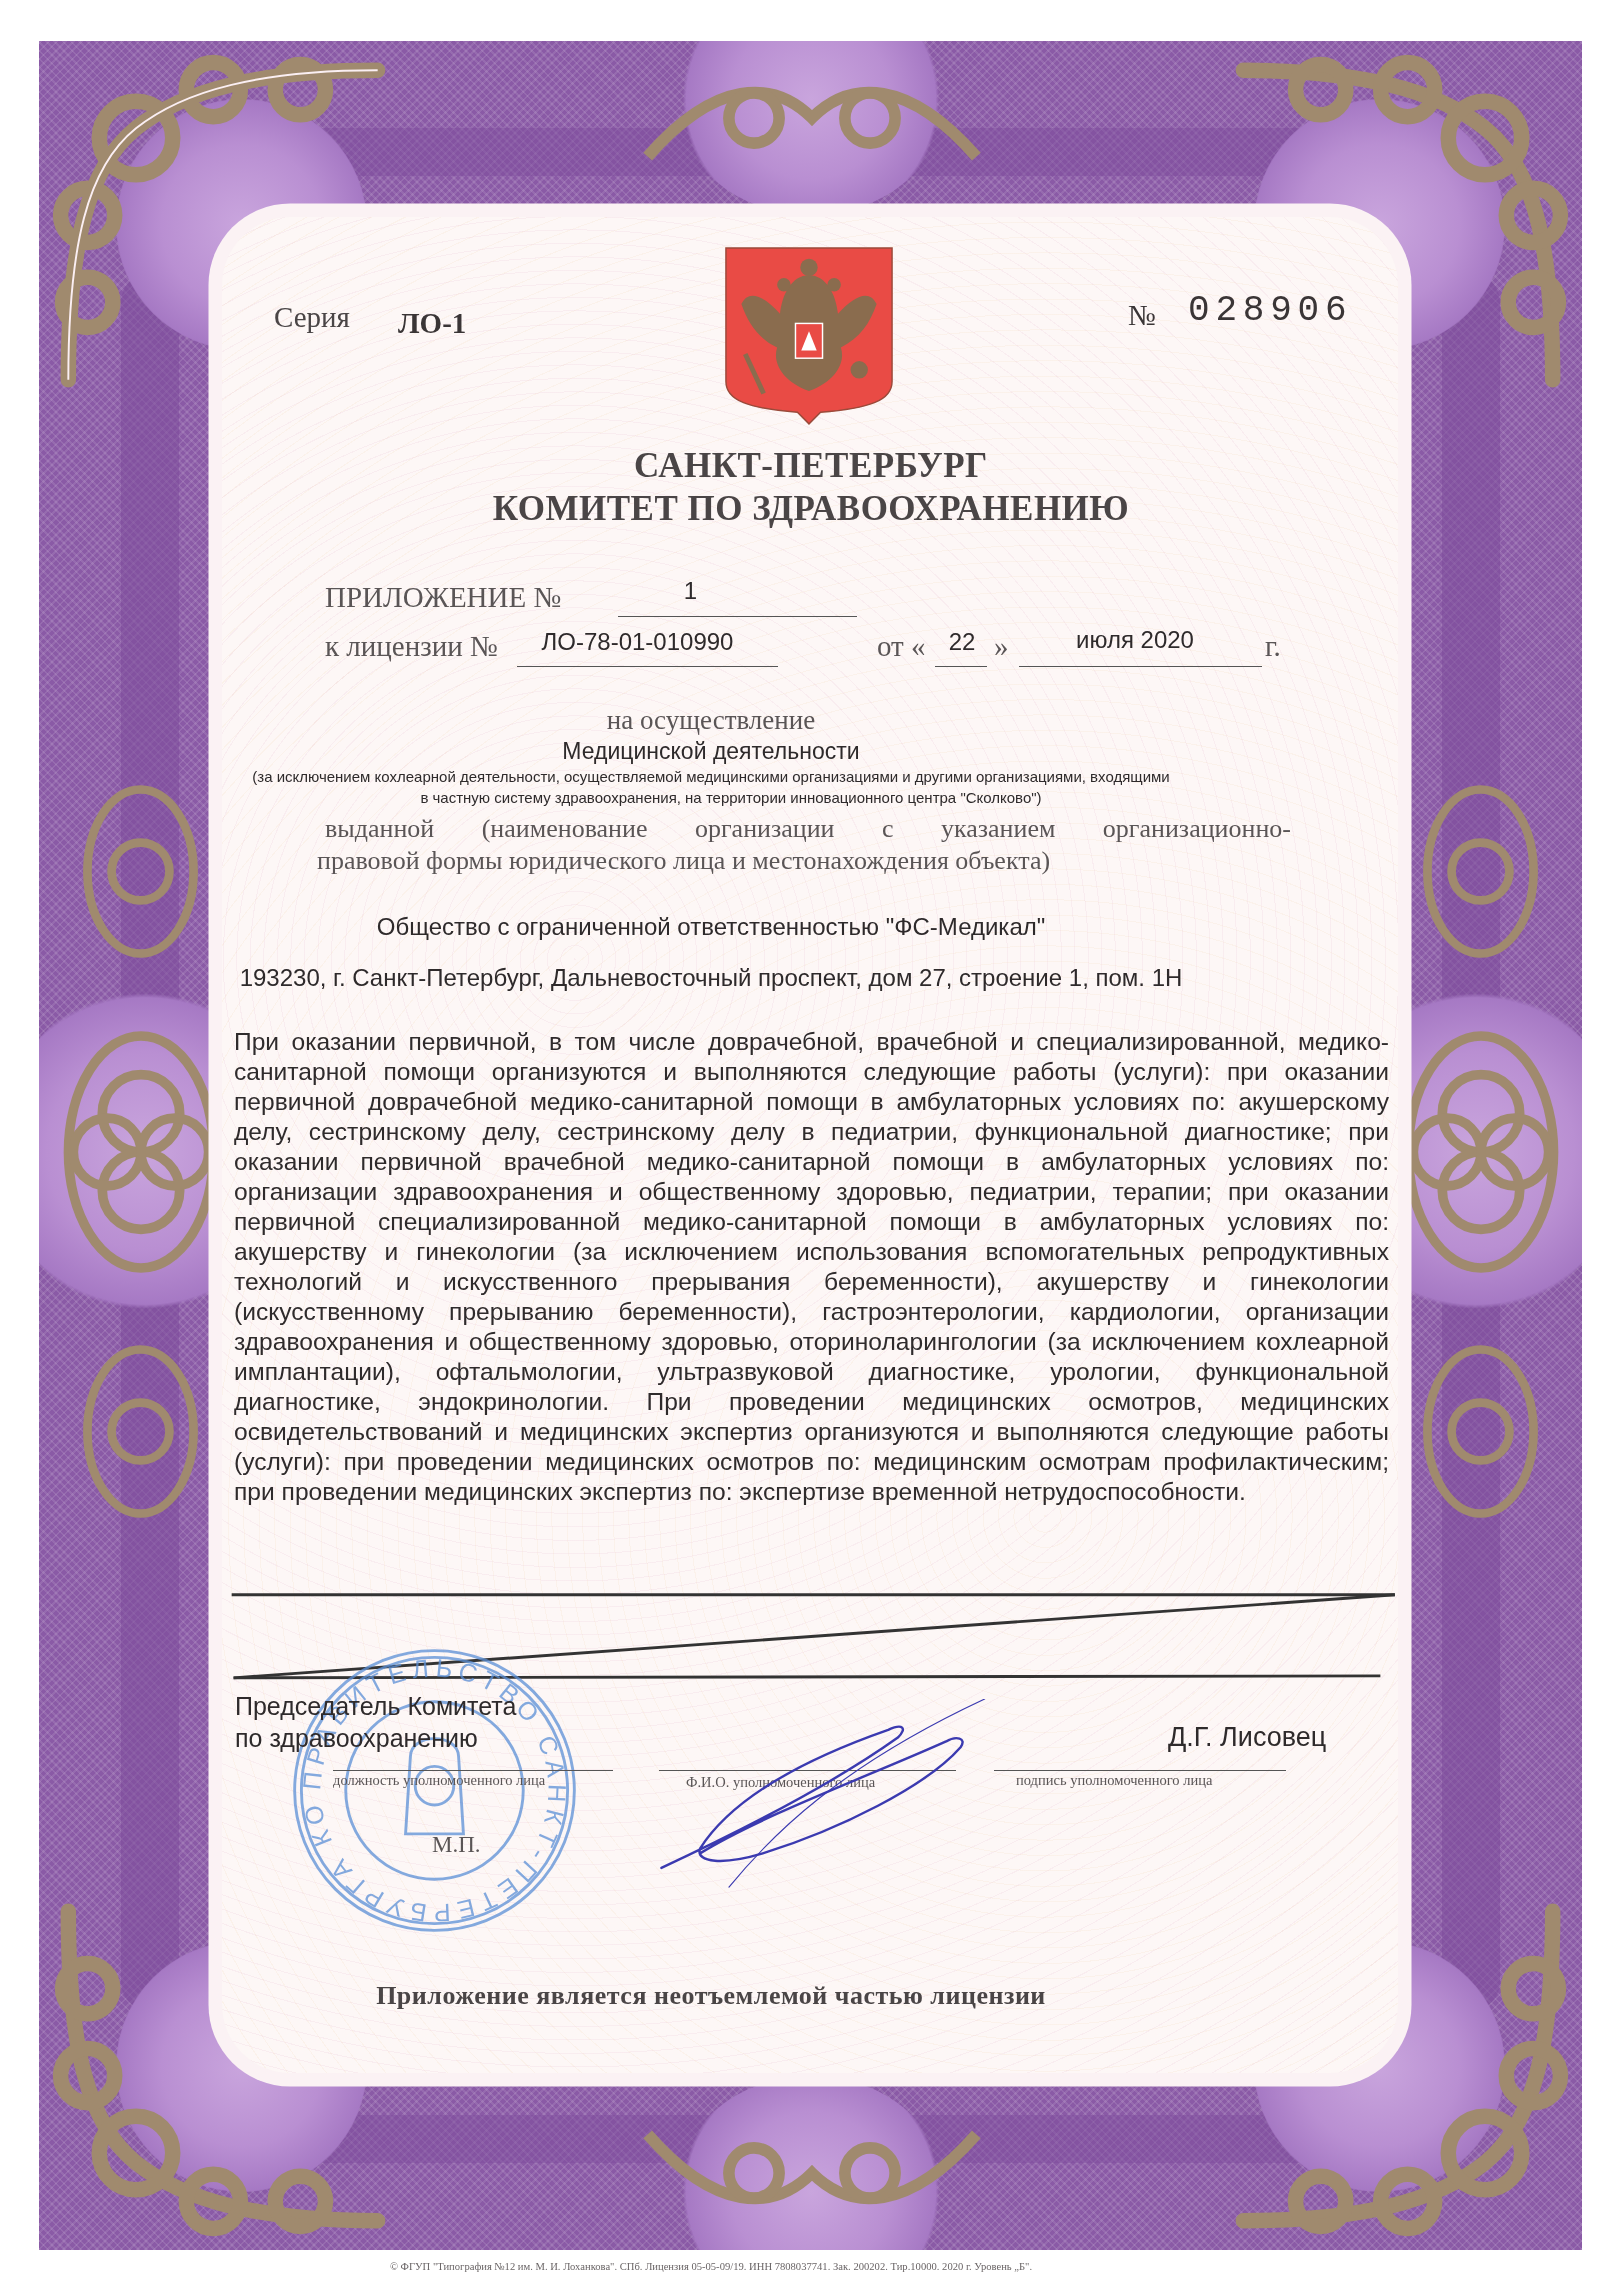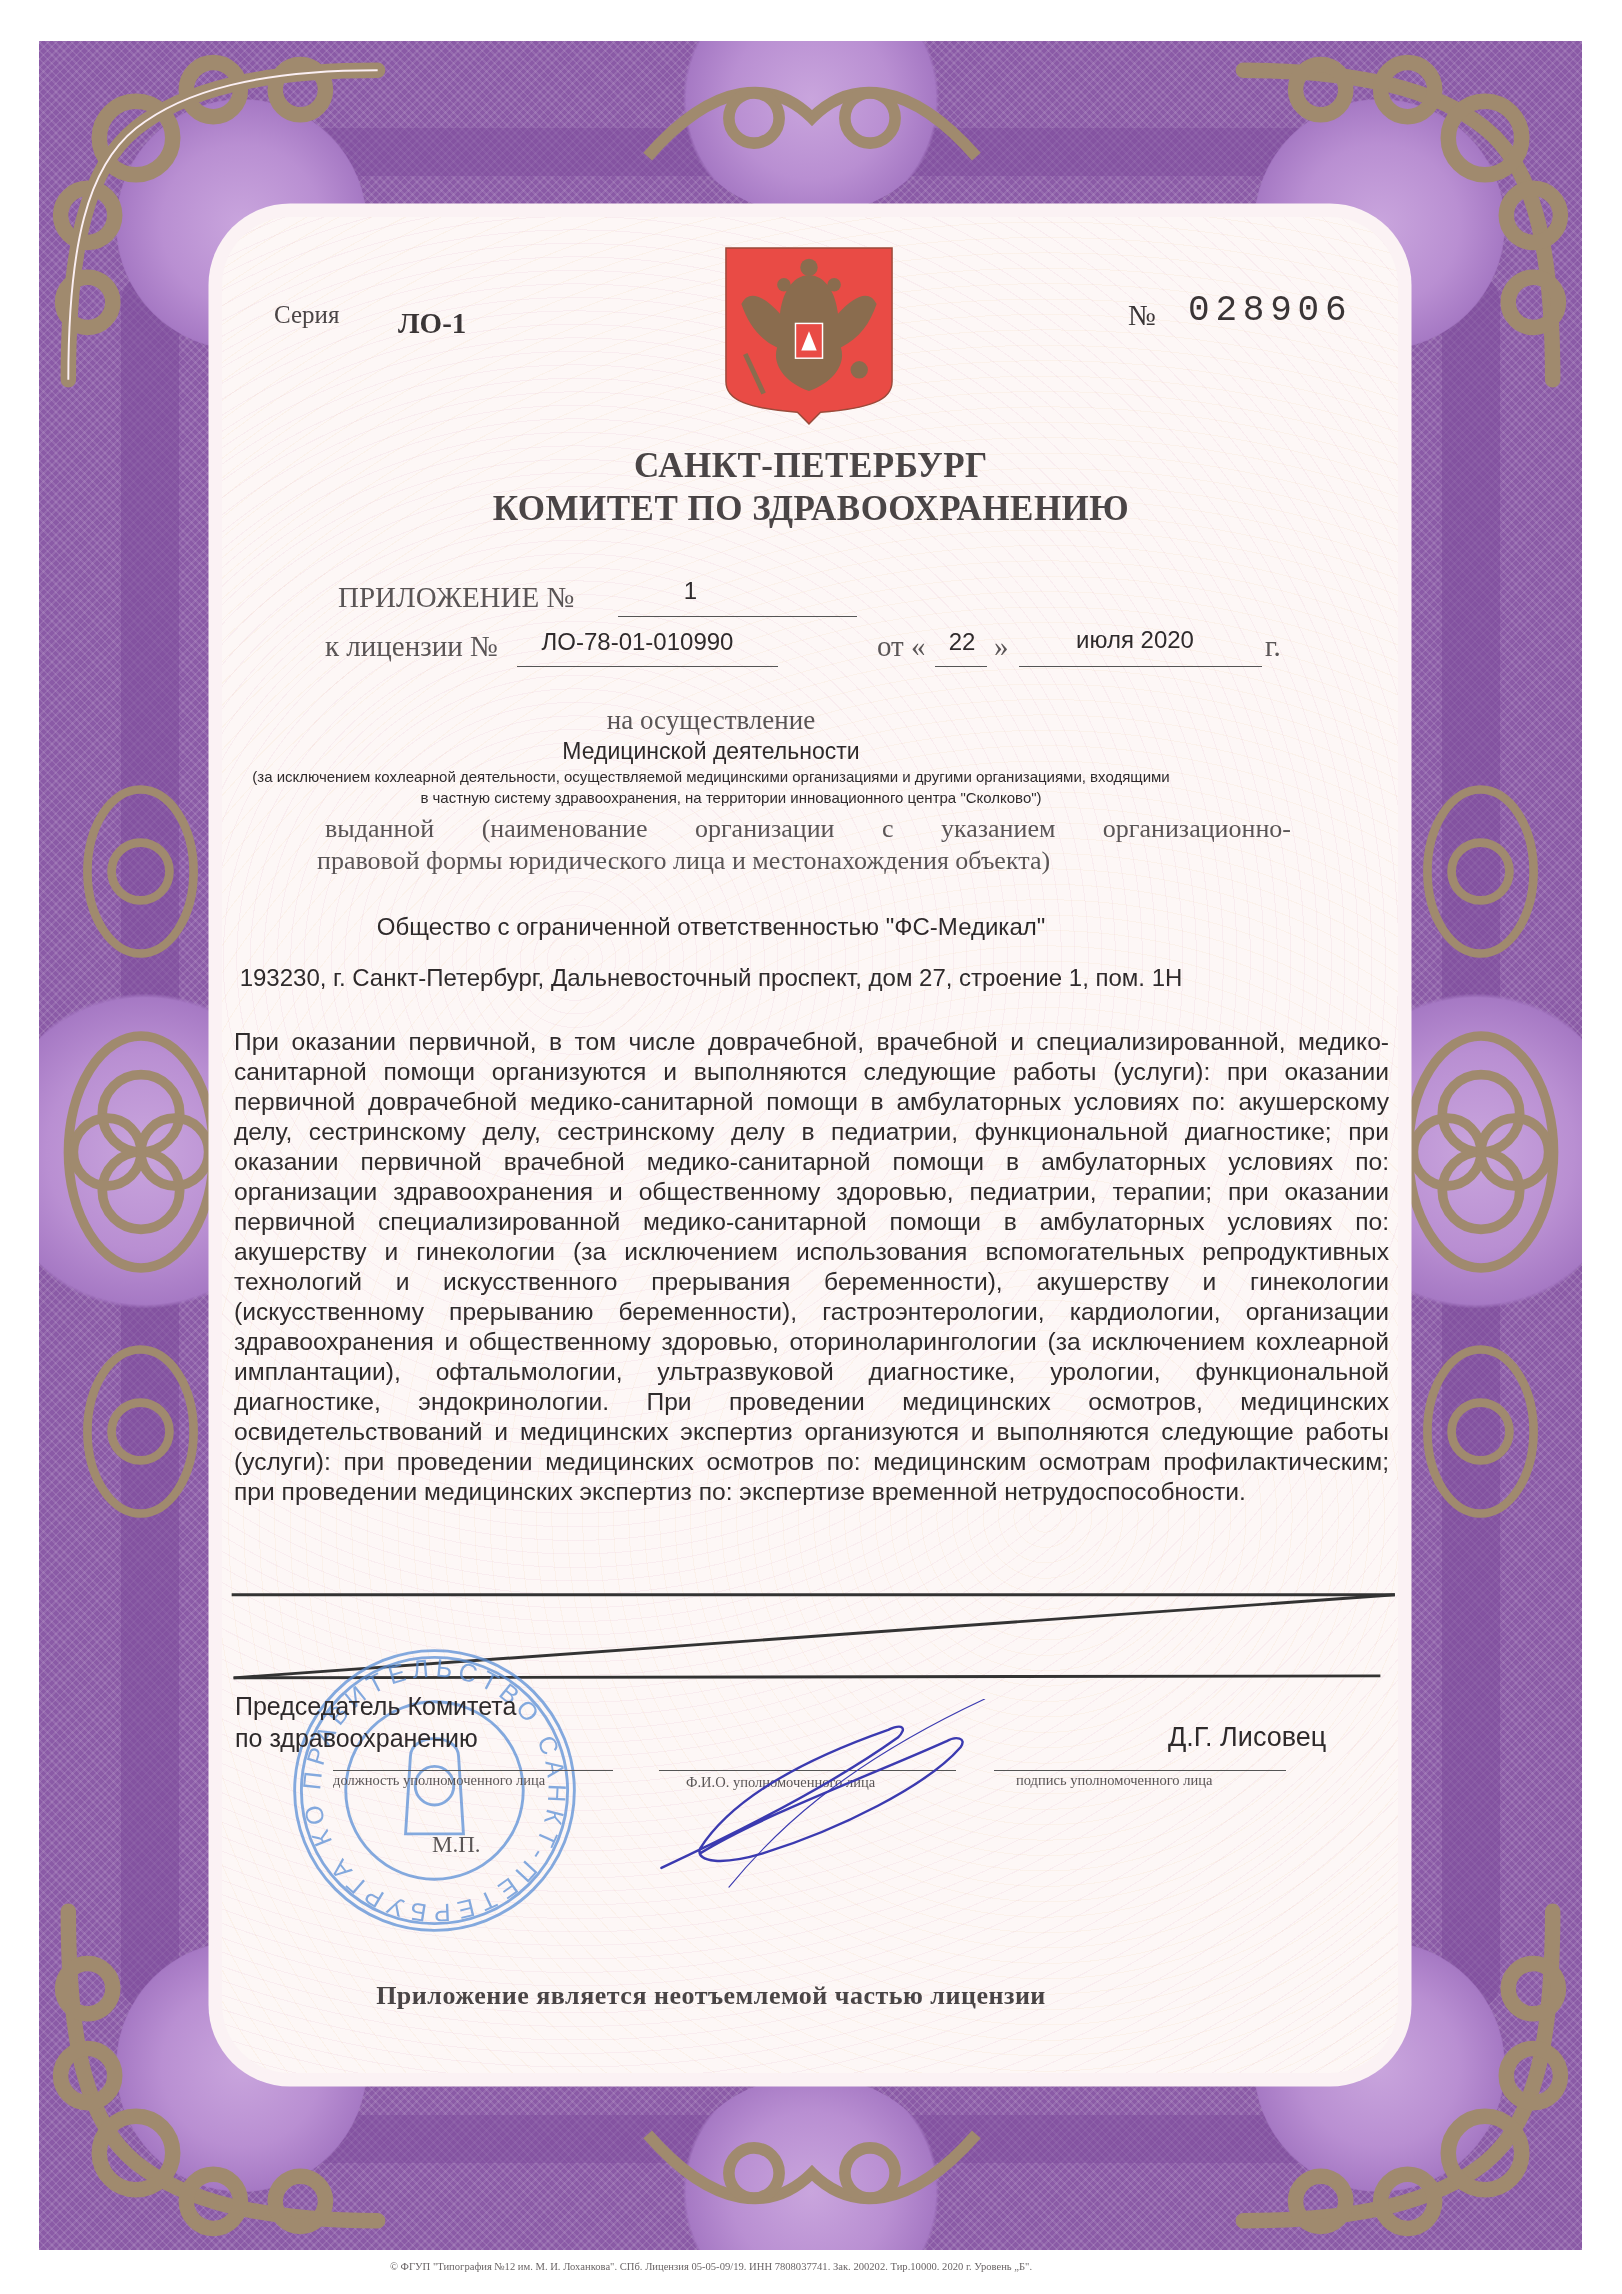--- a/index.html
+++ b/index.html
@@ -15,21 +15,21 @@
       border-radius:68px;
       box-shadow: 0 0 0 13.5px #fbf2f4;
       background-image:
         repeating-radial-gradient(circle at 30% 40%, rgba(231,190,210,0.18) 0 1px, transparent 1px 13.5px),
         repeating-radial-gradient(circle at 70% 70%, rgba(240,210,170,0.15) 0 1px, transparent 1px 15.4px);
   }
   .abs { position:absolute; }
   .serif { font-family:"Liberation Serif", "DejaVu Serif", serif; }
   .sans { font-family:"Liberation Sans", "DejaVu Sans", sans-serif; }
   .mono { font-family:"Liberation Mono", "DejaVu Sans Mono", monospace; }
-  .series-label { left:274px; top:301px; font-size:25px; color:#4a4546; }
+  .series-label { left:274px; top:301px; font-size:29px; color:#4a4546; }
   .series-value { left:398px; top:307px; font-size:29px; color:#3a3536; font-weight:bold; }
   .num-sign { left:1128px; top:299px; font-size:29px; color:#3a3536; }
   .num-value { left:1188px; top:290px; font-size:36px; letter-spacing:5.8px; color:#3a3536; }
   .title { left:0; width:1622px; text-align:center; font-weight:bold; font-size:35px; color:#4a4546; letter-spacing:0.5px; }
   .field-label { font-size:29px; color:#5a5556; }
   .field-line { position:absolute; border-bottom:1.9px solid #555; height:0; }
   .field-value { font-size:24px; color:#2e2a2b; text-align:center; }
   .center { left:0; width:1422px; text-align:center; }
   .body-text { left:234px; width:1155px; font-size:24.6px; line-height:30px; text-align:justify; color:#2f2b2c; }
   .body-text p { margin:0; text-align-last:left; }
@@ -175,21 +175,21 @@
     <circle cx="140" cy="128" r="9"></circle>
     <rect x="28" y="110" width="5" height="45" transform="rotate(-25 30 130)"></rect>
   </g>
   <rect x="74" y="80" width="28" height="36" fill="#e94b45" stroke="#fff" stroke-width="1.5"></rect>
   <path d="M80 108 L88 88 L96 108 Z" fill="#fff"></path>
 </svg>
 
 <div class="abs serif title" style="top:446px;">САНКТ-ПЕТЕРБУРГ</div>
 <div class="abs serif title" style="top:489px;">КОМИТЕТ ПО ЗДРАВООХРАНЕНИЮ</div>
 
-<div class="abs serif field-label" style="left:325px; top:581px;margin-left:13px;">ПРИЛОЖЕНИЕ №</div>
+<div class="abs serif field-label" style="left:325px; top:581px;">ПРИЛОЖЕНИЕ №</div>
 <div class="field-line" style="left:618px; top:616px; width:239px;"></div>
 <div class="abs sans field-value" style="left:618px; top:577px; width:145px;">1</div>
 
 <div class="abs serif field-label" style="left:325px; top:630px;">к лицензии №</div>
 <div class="field-line" style="left:517px; top:666px; width:261px;"></div>
 <div class="abs sans field-value" style="left:517px; top:628px; width:241px;">ЛО-78-01-010990</div>
 <div class="abs serif field-label" style="left:877px; top:630px;">от «</div>
 <div class="field-line" style="left:935px; top:666px; width:52px;"></div>
 <div class="abs sans field-value" style="left:929px; top:628px; width:66px;">22</div>
 <div class="abs serif field-label" style="left:994px; top:630px;">»</div>

